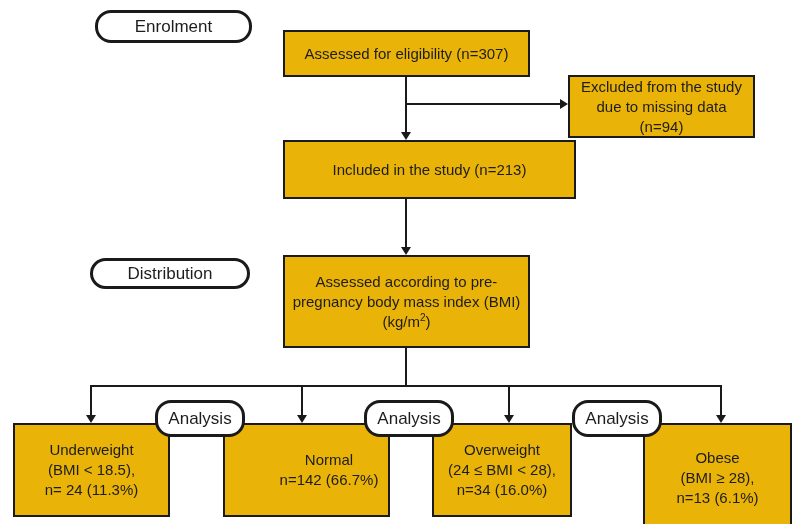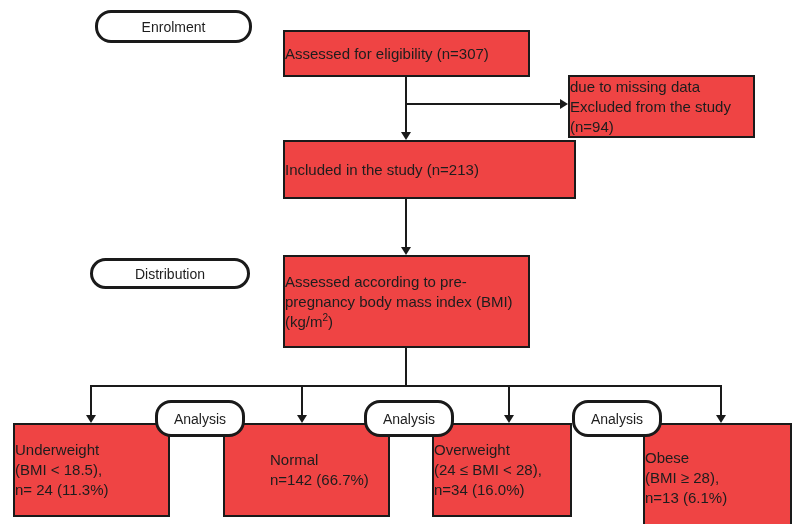--- a/index.html
+++ b/index.html
@@ -11,40 +11,40 @@
     width: 800px;
     height: 524px;
     background: #ffffff;
     overflow: hidden;
   }
 
   
   .node {
     position: absolute;
     border: 2px solid #1a1a1a;
-    background: #ef4444;
+    background: #eab308;
     display: flex;
     flex-direction: column;
-    align-items: flex-start;
+    align-items: center;
     justify-content: center;
     text-align: center;
     font-size: 15px;
     line-height: 20px;
     color: #1d1d1d;
   }
   .pill {
     position: absolute;
     border: 3px solid #1a1a1a;
     border-radius: 16px;
     background: #ffffff;
     display: flex;
     align-items: center;
     justify-content: center;
     text-align: center;
-    font-size: 14px;
+    font-size: 17px;
     color: #1d1d1d;
     z-index: 5;
   }
 
   #enrolment-pill    { left: 95px;  top: 10px;  width: 157px; height: 33px; }
   #assessed-box      { left: 283px; top: 30px;  width: 247px; height: 47px; }
   #excluded-box      { left: 568px; top: 75px;  width: 187px; height: 63px; }
   #included-box      { left: 283px; top: 140px; width: 293px; height: 59px; }
   #distribution-pill { left: 90px;  top: 258px; width: 160px; height: 31px; }
   #divided-box       { left: 283px; top: 255px; width: 247px; height: 93px; }
@@ -105,22 +105,22 @@
   </div>
   <div class="pill" id="distribution-pill">
     <span>Distribution</span>
   </div>
 
   <div class="node" id="assessed-box">
     <span>Assessed for eligibility (n=307)</span>
   </div>
 
   <div class="node" id="excluded-box">
+    <span>Excluded from the study</span>
     <span>due to missing data</span>
-    <span>Excluded from the study</span>
     <span>(n=94)</span>
   </div>
 
   <div class="node" id="included-box">
     <span>Included in the study (n=213)</span>
   </div>
 
   <div class="node" id="divided-box">
     <span>Assessed according to pre-</span>
     <span>pregnancy body mass index (BMI)</span>

